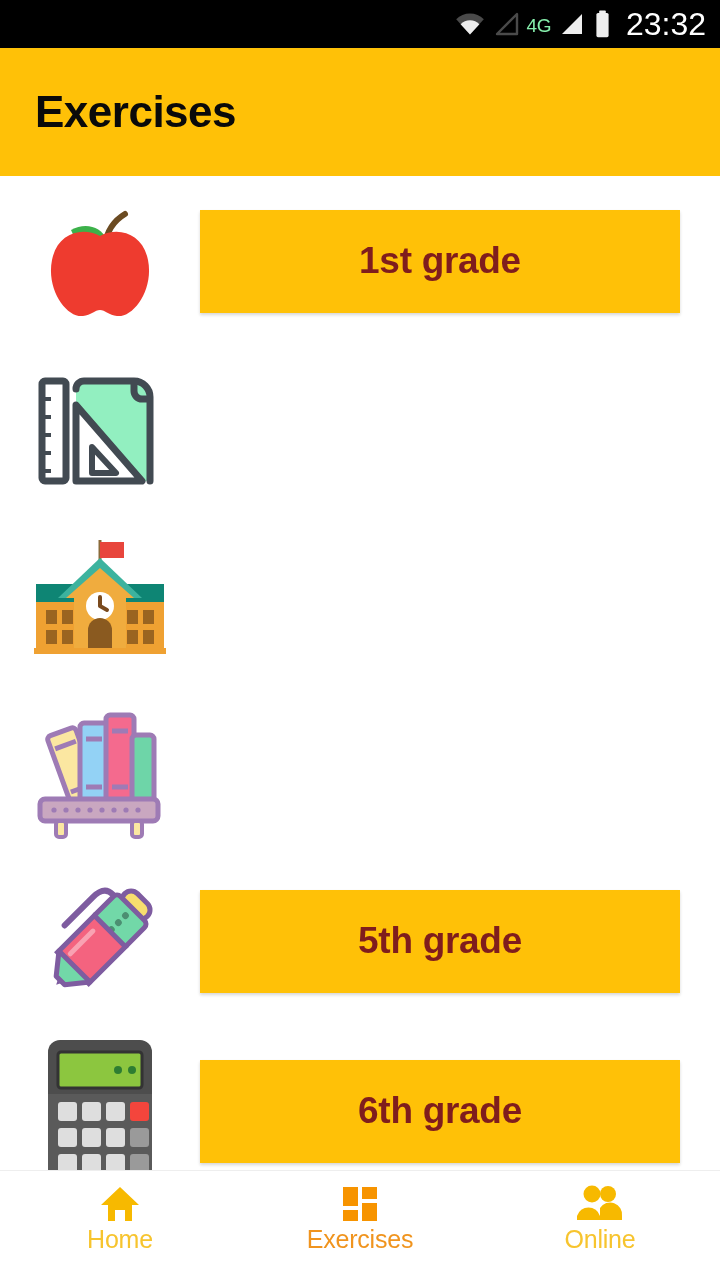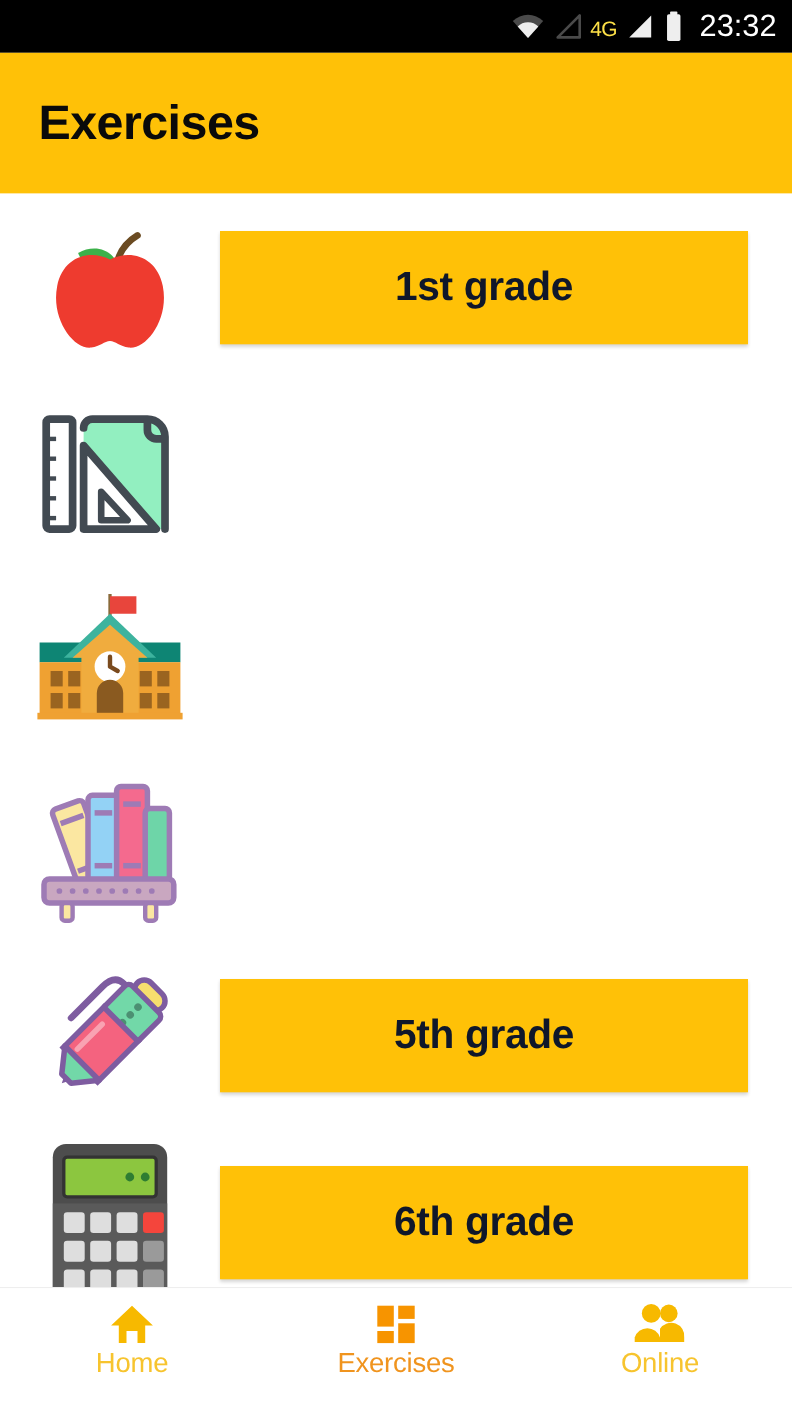--- a/index.html
+++ b/index.html
@@ -31,33 +31,33 @@
     padding-right: 14px;
     flex: 0 0 auto;
   }
   .status-icons {
     display: flex;
     align-items: center;
     gap: 9px;
   }
   .status-icons svg { display: block; }
   .net-label {
-    color: #fde047;
+    color: #86efac;
     font-size: 19px;
     font-weight: 500;
     letter-spacing: -0.5px;
     line-height: 1;
     margin-left: -2px;
     margin-right: -1px;
     align-self: flex-start;
     margin-top: 8px;
   }
   .status-clock {
     color: #ffffff;
-    font-size: 28px;
+    font-size: 32px;
     font-weight: 500;
     line-height: 1;
     margin-left: 6px;
     letter-spacing: 0px;
   }
 
   
   .app-bar {
     height: 128px;
     background: #FFC107;
@@ -105,21 +105,21 @@
     background: #FFC107;
     border: none;
     display: flex;
     align-items: center;
     justify-content: center;
     box-shadow: 0 2px 3px rgba(0,0,0,0.16);
     cursor: pointer;
     font-family: "Liberation Sans", sans-serif;
   }
   .grade-btn-label {
-    color: #0f172a;
+    color: #7f1d1d;
     font-size: 37px;
     font-weight: bold;
     letter-spacing: -0.3px;
   }
 
   
   .bottom-nav {
     height: 110px;
     background: #ffffff;
     border-top: 1px solid #eeeeee;

